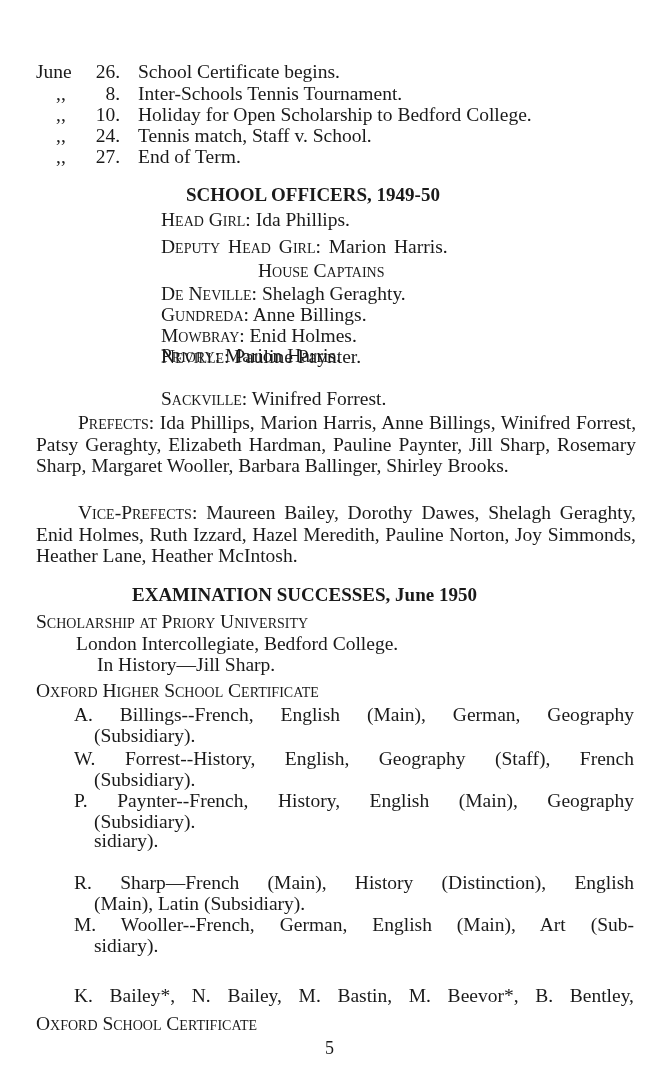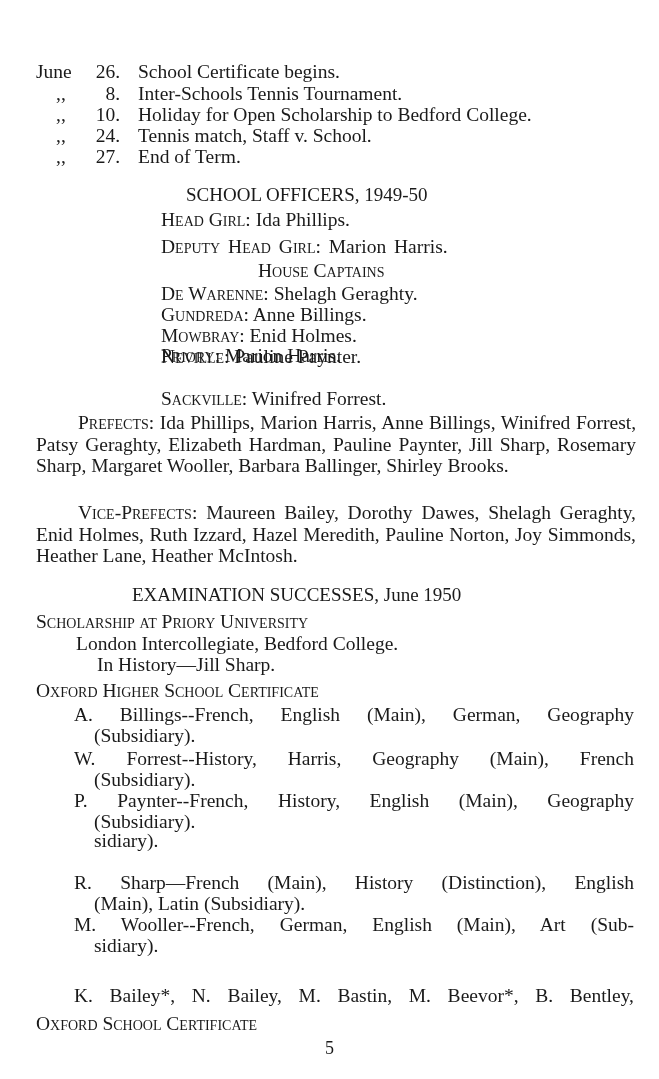--- a/index.html
+++ b/index.html
@@ -5,21 +5,21 @@
   html, body { margin: 0; padding: 0; background: #ffffff; }
   body {
     width: 659px; height: 1079px; position: relative; overflow: hidden;
     font-family: "Liberation Serif", "DejaVu Serif", serif;
     color: #1a1a1a;
   }
   .page { position: absolute; left: 0; top: 0; width: 645px; height: 1079px; }
   .abs { position: absolute; white-space: nowrap; }
   .t { font-size: 19.5px; line-height: 21px; }
   .sc { font-variant: small-caps; }
-  .hdr { font-weight: normal; font-size: 19px; }
+  .hdr { font-weight: bold; font-size: 19px; }
   .just { position: absolute; left: 36px; width: 600px; font-size: 19.5px; line-height: 21.5px; text-align: justify; text-align-last: left; }
   .cal-month { left: 36px; }
   .cal-ditto { left: 56px; }
   .cal-ev { left: 138px; }
   .sub-entry { position: absolute; left: 74px; width: 560px; font-size: 19.5px; line-height: 21px; text-align: justify; }
   .sub-entry .first { display: block; text-align-last: justify; }
   .sub-entry .cont { display: block; padding-left: 20px; }
   .page-num { left: 0; width: 659px; text-align: center; font-size: 18px; }
 </style>
 </head>
@@ -56,21 +56,21 @@
     <span>Ida Phillips.</span>
   </div>
   <div class="abs t" style="top:236px;left:161px;word-spacing:3px">
     <span class="sc">Deputy Head Girl:</span>
     <span>Marion Harris.</span>
   </div>
   <div class="abs t sc" style="top:260px;left:258px">House Captains</div>
 
   <div>
     <div class="abs t" style="top:283px;left:161px">
-      <span class="sc">De Warenne:</span>
+      <span class="sc">De Neville:</span>
       <span>Shelagh Geraghty.</span>
     </div>
     <div class="abs t" style="top:304px;left:161px">
       <span class="sc">Gundreda:</span>
       <span>Anne Billings.</span>
     </div>
     <div class="abs t" style="top:325px;left:161px">
       <span class="sc">Mowbray:</span>
       <span>Enid Holmes.</span>
     </div>
@@ -105,21 +105,21 @@
   <div class="abs t" style="top:654px;left:97px">In History—Jill Sharp.</div>
 
   <div class="abs t sc" style="top:680px;left:36px">Oxford Higher School Certificate</div>
 
   <div>
     <div class="sub-entry" style="top:704px">
       <span class="first">A. Billings--French, English (Main), German, Geography</span>
       <span class="cont">(Subsidiary).</span>
     </div>
     <div class="sub-entry" style="top:748px">
-      <span class="first">W. Forrest--History, Harris, Geography (Main), French</span>
+      <span class="first">W. Forrest--History, English, Geography (Staff), French</span>
       <span class="cont">(Subsidiary).</span>
     </div>
     <div class="sub-entry" style="top:790px">
       <span class="first">P. Paynter--French, History, English (Main), Geography</span>
       <span class="cont">(Subsidiary).</span>
     </div>
     <div class="sub-entry" style="top:830px">
       <span class="cont">sidiary).</span>
     </div>
     <div class="sub-entry" style="top:872px">

